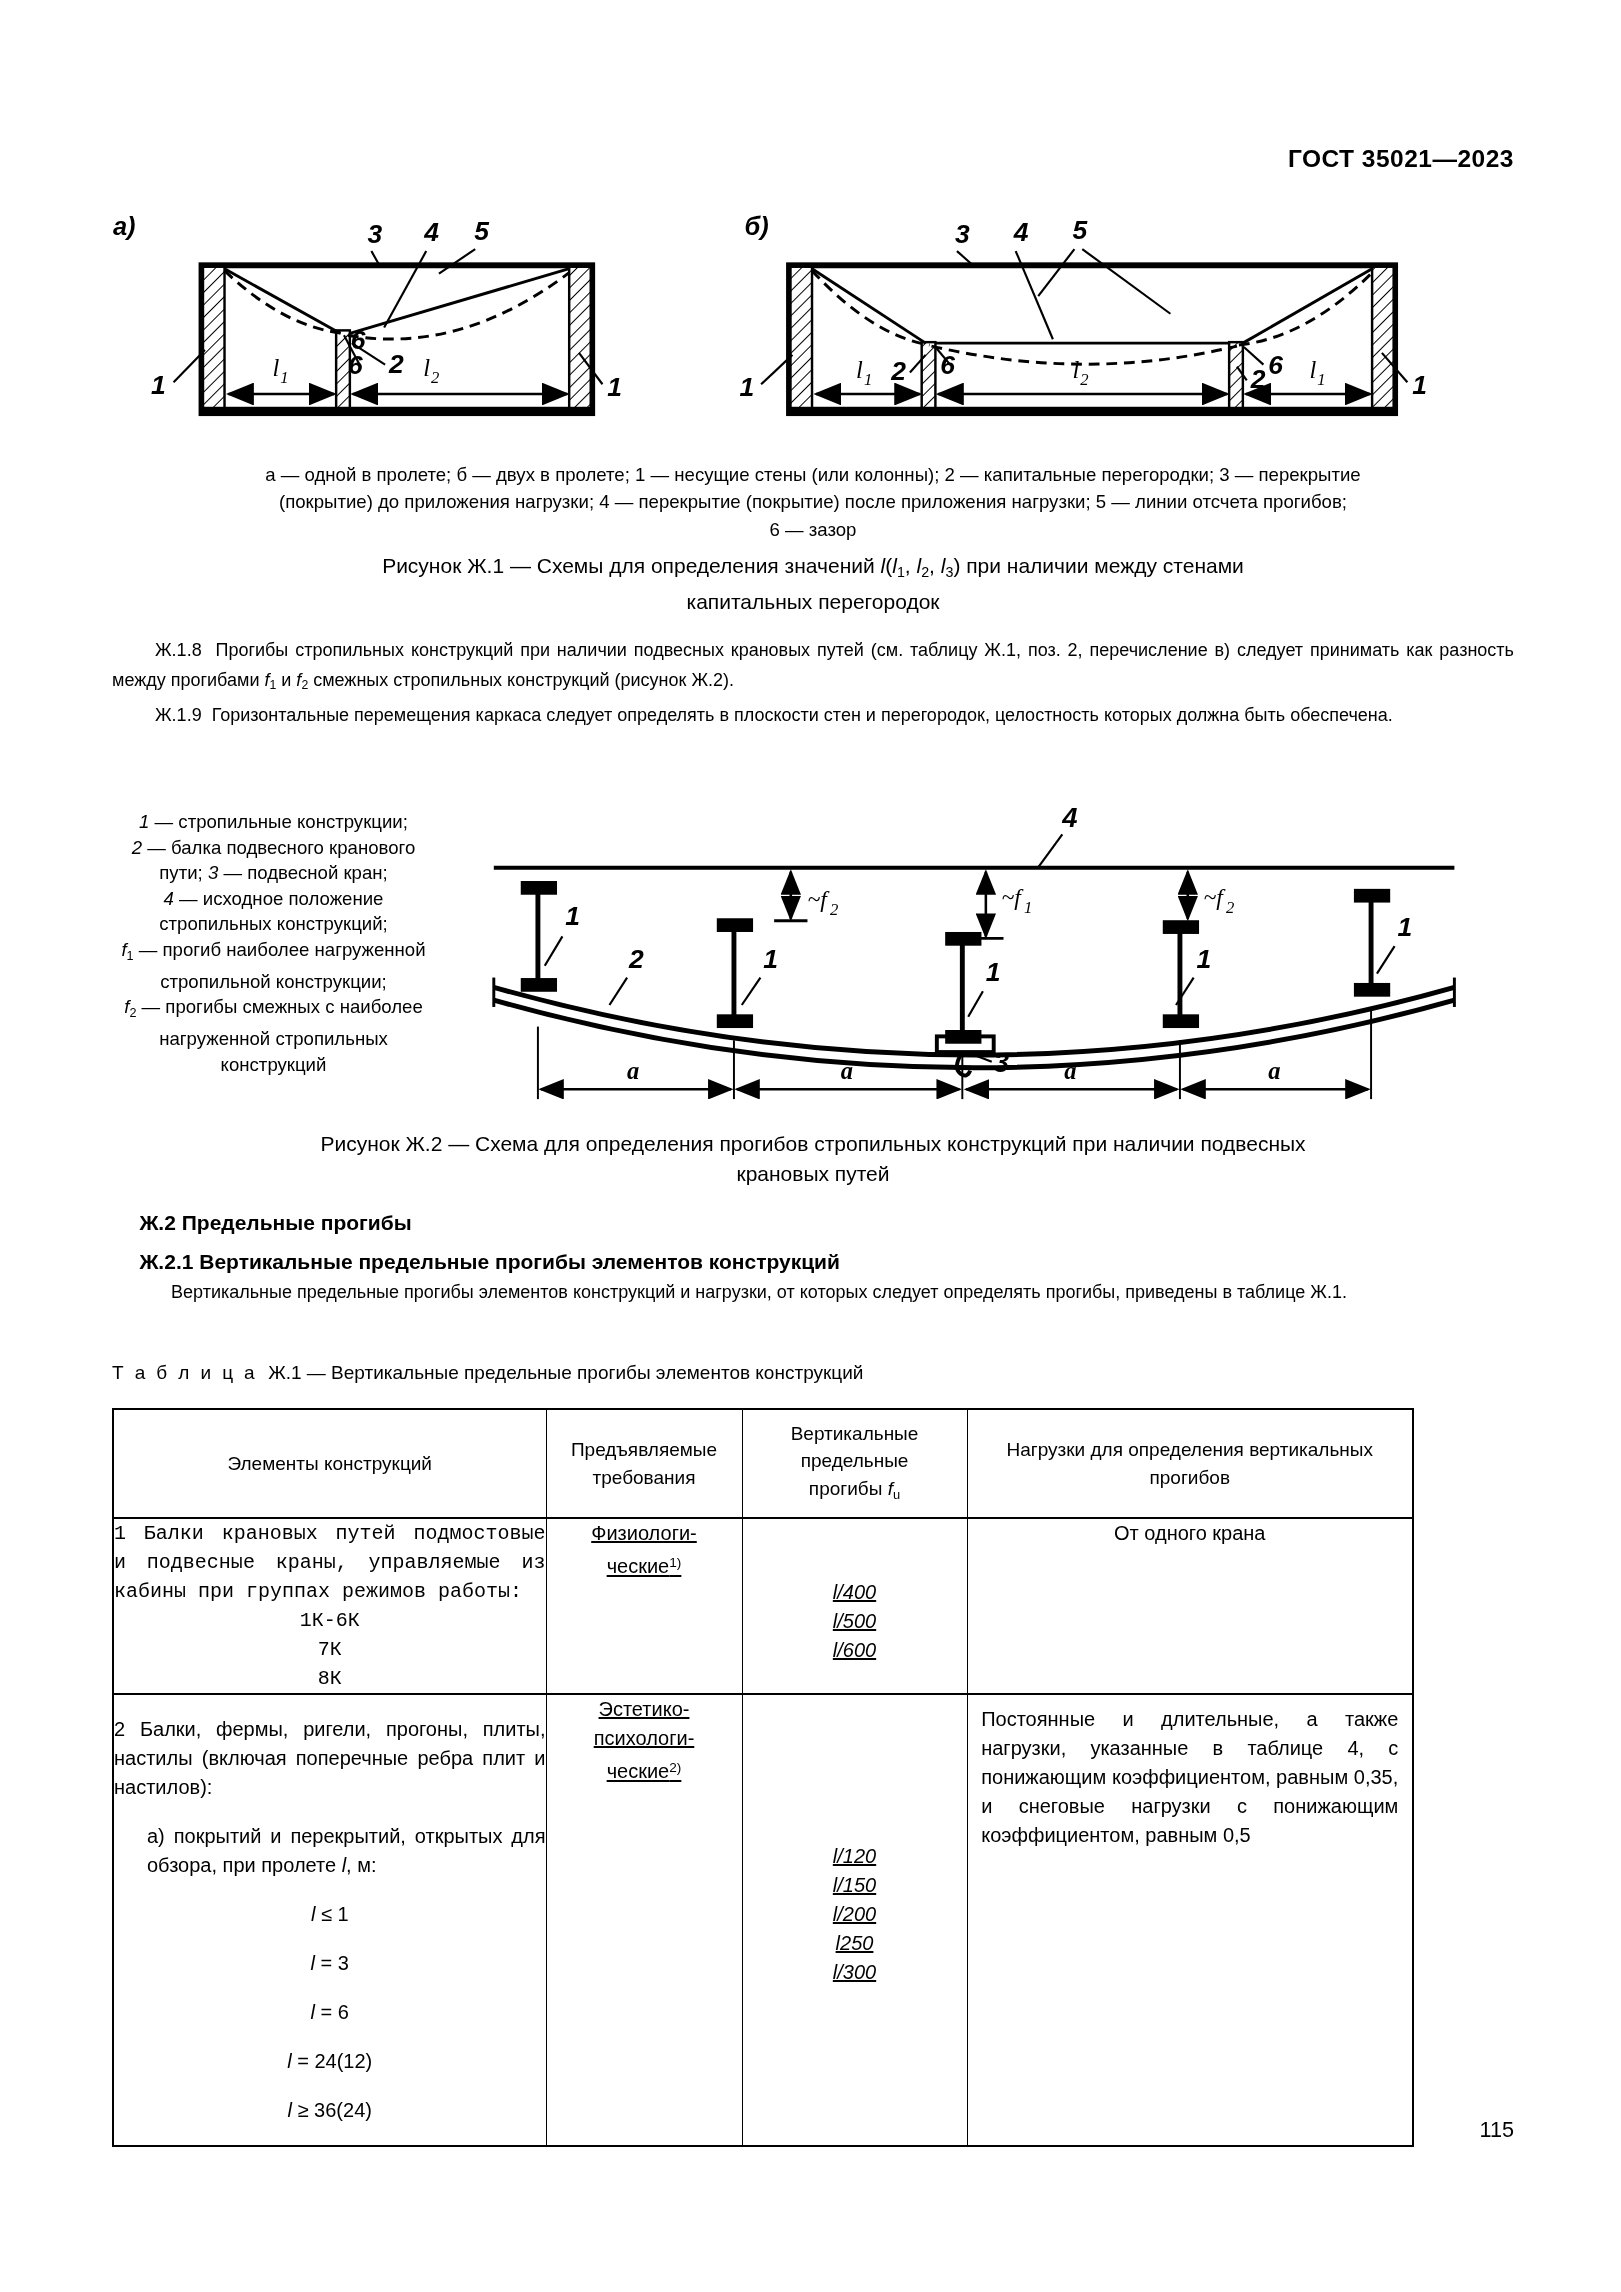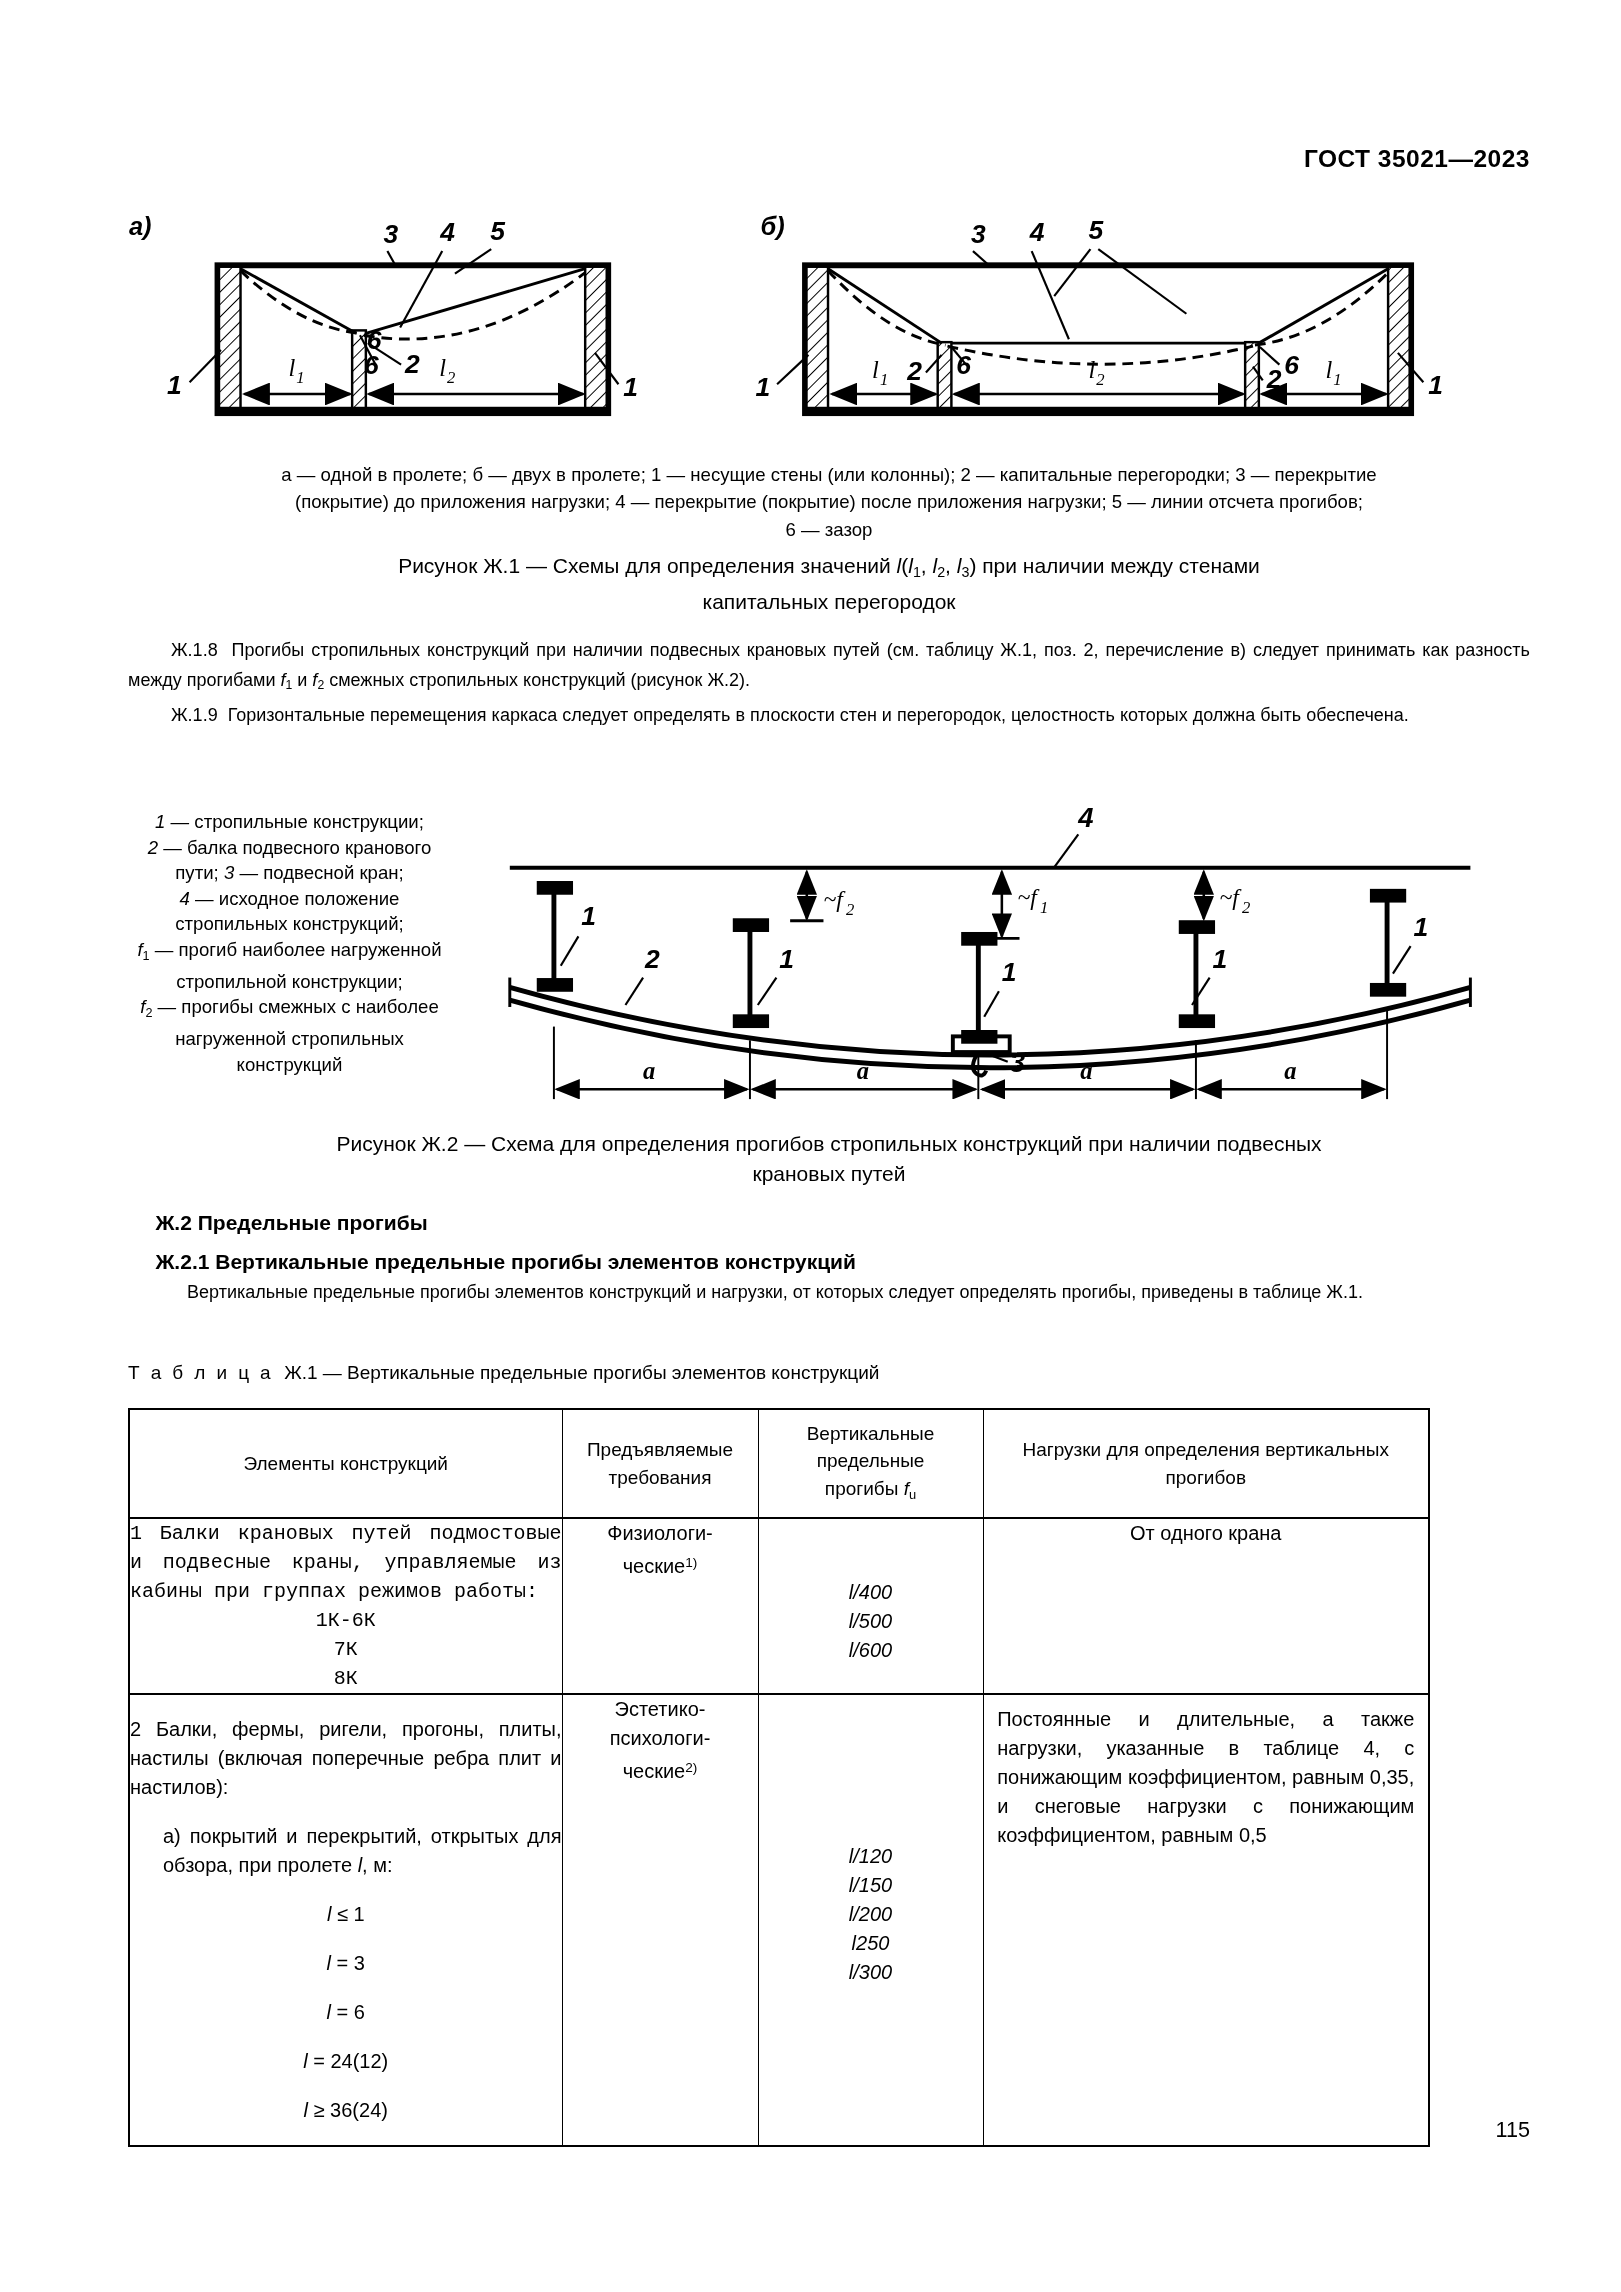--- a/index.html
+++ b/index.html
@@ -15,21 +15,21 @@
     position: relative;
     width: 1621px;
     height: 2293px;
     margin: 0 auto;
     background: #ffffff;
     overflow: hidden;
     box-sizing: border-box;
   }
   .content {
     position: absolute;
-    left: 128px;
+    left: 112px;
     top: 0;
     width: 1402px;
     height: 1780px;
   }
   
   .page-header {
     position: absolute;
     top: 145px;
     right: 0;
     font-size: 24.5px;
@@ -192,21 +192,21 @@
   table.gost tbody tr:last-child td { border-bottom: 2.9px solid #000; }
   table.gost td:first-child { border-left: 2.9px solid #000; }
   table.gost td:last-child { border-right: 2.9px solid #000; }
 
   .c1 { width: 433px; }
   .c2 { width: 196px; }
   .c3 { width: 225px; }
   .c4 { width: 446px; }
 
   .cell-pad { padding: 9.8px 13.7px 13.7px 13.7px; }
-  .cell-pad-c { padding: 9.8px 13.7px 13.7px 13.7px; text-align: center; }
+  .cell-pad-c { padding: 9.8px 13.7px 13.7px 13.7px; text-align: center; text-decoration: underline; }
   .just { text-align: justify; }
   .ctr  { text-align: center; }
   .mid  { vertical-align: middle; }
   .ind { padding-left: 33px; }
   .spacer-lines { height: 59px; }
 
   .row1-c1 p { margin: 0; font-family: Liberation Mono, monospace; }
   .pgnum {
     position: absolute;
     right: 0;

